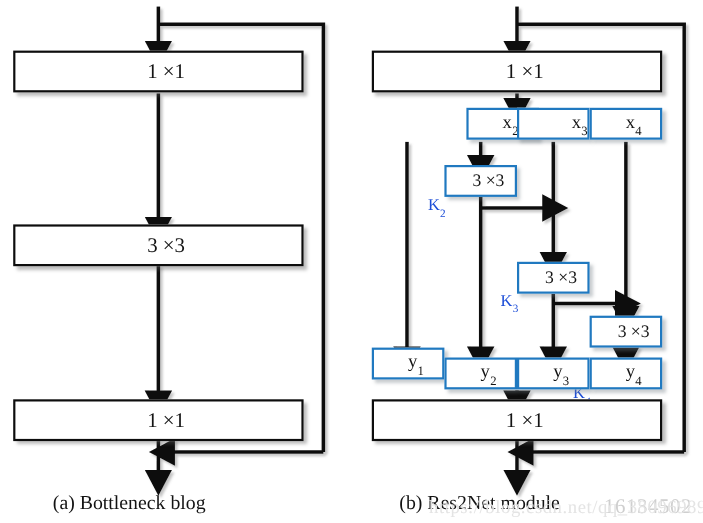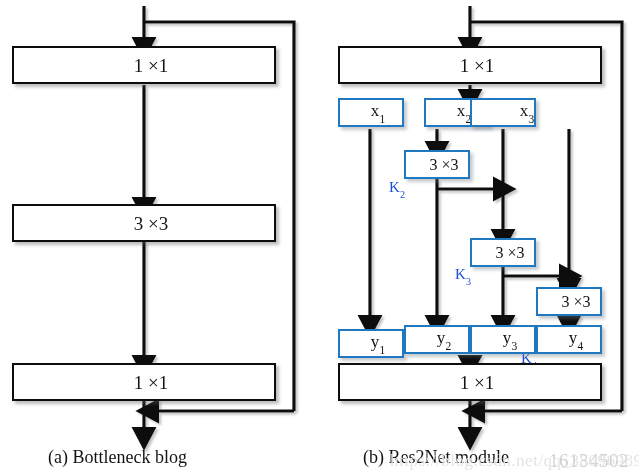--- a/index.html
+++ b/index.html
@@ -153,45 +153,45 @@
   </div>
 
   <div class="box box-black" style="left:12px; top:363px; width:264px; height:38px;">
     <span>1 ×1</span>
   </div>
 
   <div class="box box-black" style="left:338px; top:46px; width:264px; height:38px;">
     <span>1 ×1</span>
   </div>
 
-  <div class="box box-blue" style="left:338px; top:98px; width:66px; height:29px;">
-    <span><span>x</span><span class="sub">1</span></span>
-  </div>
   <div class="box box-blue" style="left:424px; top:98px; width:66px; height:29px;">
     <span><span>x</span><span class="sub">2</span></span>
   </div>
   <div class="box box-blue" style="left:470px; top:98px; width:66px; height:29px;justify-content:flex-end;">
     <span><span>x</span><span class="sub">3</span></span>
+  </div>
+  <div class="box box-blue" style="left:536px; top:98px; width:66px; height:29px;">
+    <span><span>x</span><span class="sub">4</span></span>
   </div>
 
   <div class="box box-blue conv" style="left:404px; top:150px; width:66px; height:29px;">
     <span>3 ×3</span>
   </div>
   <div class="box box-blue conv" style="left:470px; top:238px; width:66px; height:29px;">
     <span>3 ×3</span>
   </div>
   <div class="box box-blue conv" style="left:536px; top:287px; width:66px; height:29px;">
     <span>3 ×3</span>
   </div>
 
   <div class="klabel" style="left:389px; top:180px;"><span>K</span><span class="sub">2</span></div>
   <div class="klabel" style="left:455px; top:267px;"><span>K</span><span class="sub">3</span></div>
   <div class="klabel" style="left:521px; top:307px;margin-top:44px;"><span>K</span><span class="sub">4</span></div>
 
-  <div class="box box-blue" style="left:338px; top:329px; width:66px; height:29px;">
+  <div class="box box-blue" style="left:338px; top:316px; width:66px; height:29px;">
     <span><span>y</span><span class="sub">1</span></span>
   </div>
   <div class="box box-blue" style="left:404px; top:325px; width:66px; height:29px;">
     <span><span>y</span><span class="sub">2</span></span>
   </div>
   <div class="box box-blue" style="left:470px; top:325px; width:66px; height:29px;">
     <span><span>y</span><span class="sub">3</span></span>
   </div>
   <div class="box box-blue" style="left:536px; top:325px; width:66px; height:29px;">
     <span><span>y</span><span class="sub">4</span></span>

